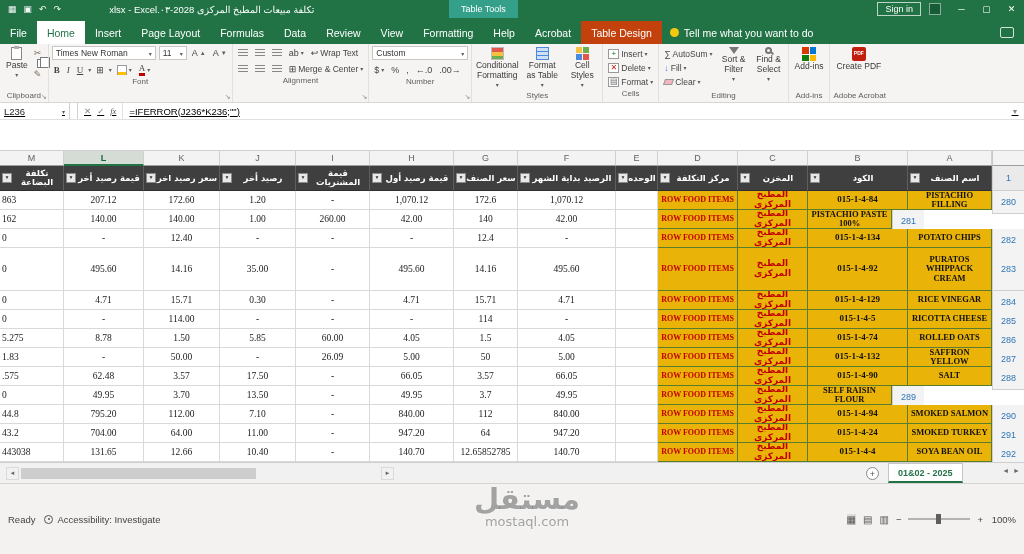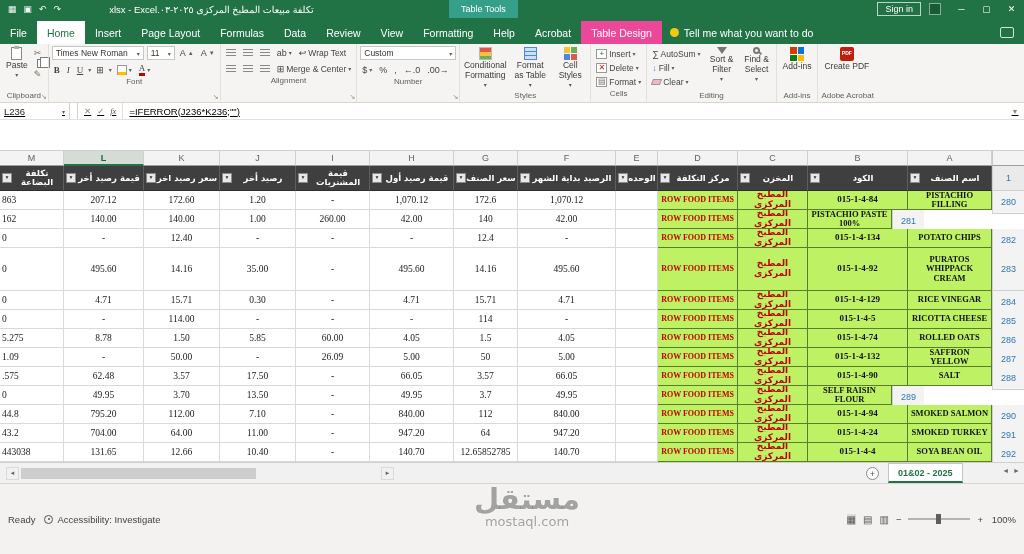--- a/index.html
+++ b/index.html
@@ -19,21 +19,21 @@
   .signin { border:1px solid rgba(255,255,255,.7); padding:0 7px; height:14px; line-height:13px;
             font-size:9px; margin-right:8px; }
   .winbtn { width:25px; height:18px; display:flex; align-items:center; justify-content:center; font-size:9px; }
   .tb-grid-icon { width:12px; height:12px; background:#185c37; border:1px solid rgba(255,255,255,.5); margin-right:8px; }
 
   
   .tabrow { height:26px; background:#217346; display:flex; align-items:flex-end; color:#fff; flex:0 0 auto; }
   .tabs { display:flex; align-items:flex-end; }
   .tab { padding:0 10px; height:23px; display:flex; align-items:center; font-size:10.5px; white-space:nowrap; }
   .tab.active { background:#fff; color:#217346; }
-  .tab.contextual { background:#ec4899; }
+  .tab.contextual { background:#c2410c; }
   .tellme { display:flex; align-items:center; gap:5px; margin-left:8px; height:23px; font-size:10.5px; }
   .bulb { width:9px; height:9px; border-radius:50%; background:#f2c811; display:inline-block; }
   .comment-box { margin-left:auto; margin-right:10px; width:14px; height:11px; border:1px solid rgba(255,255,255,.8); border-radius:2px; margin-bottom:6px; }
 
   
   .ribbon { height:59px; background:#f5f4f2; border-bottom:1px solid #d8d6d3; display:flex; flex:0 0 auto; }
   .group { display:flex; flex-direction:column; padding:2px 3px 0; position:relative; }
   .group + .group { border-left:1px solid #e2e0dd; }
   .gc { flex:1; display:flex; align-items:flex-start; gap:3px; }
   .group-label { height:12px; font-size:8px; color:#605e5c; text-align:center; line-height:12px; white-space:nowrap; }
@@ -107,21 +107,21 @@
   .rn { background:#f3f3f3; border-left:1px solid #cfcfcf; border-bottom:1px solid #cfcfcf;
         color:#2e75b6; font-size:9px; display:flex; align-items:center; justify-content:center; }
   .rn.hdr { height:25px; background:#eaeaea; }
   .drow { height:19px; }
   .drow.tall { height:43px; }
   .cell { border-right:1px solid #d9d9d9; border-bottom:1px solid #d9d9d9;
           font-family:"Liberation Serif",serif; font-size:9.5px; color:#1a1a1a;
           display:flex; align-items:center; justify-content:center; overflow:hidden; padding:0 2px;
           text-align:center; line-height:1.1; }
   .cell.col0 { justify-content:flex-start; }
-  .cell.green { background:#bef264; border-right-color:#587d2f; border-bottom-color:#587d2f; }
+  .cell.green { background:#eab308; border-right-color:#587d2f; border-bottom-color:#587d2f; }
   .cell.col9 { color:#c00000; font-weight:bold; font-size:8px; font-family:"Liberation Serif",serif; }
   .cell.col10 { color:#c00000; font-weight:bold; font-size:9px; font-family:"DejaVu Sans",sans-serif; }
   .cell.col11 { font-weight:bold; font-size:9px; color:#111; }
   .cell.col12 { font-weight:bold; font-size:8.5px; color:#111; }
 
   
   .tabsrow { height:21px; background:#f1f1f1; border-top:1px solid #cfcfcf; position:relative; flex:0 0 auto; }
   .hscroll { position:absolute; left:6px; top:3px; width:388px; height:14px; display:flex; align-items:center; }
   .sarrow { width:13px; height:13px; display:flex; align-items:center; justify-content:center; font-size:6px; color:#666; background:#f1f1f1; border:1px solid #dadada; }
   .sthumb { width:235px; height:11px; background:#cdcdcd; margin:0 2px; }
@@ -159,21 +159,21 @@
 
 <div class="app">
 
   <div class="titlebar">
     <div class="qat">
       <span>▦</span>
       <span>▣</span>
       <span>↶</span>
       <span>↷</span>
     </div>
-    <div class="tb-title" dir="auto">تكلفة مبيعات المطبخ المركزى ٢٠٢٥-٠٣.xlsx - Excel</div>
+    <div class="tb-title" dir="auto">تكلفة مبيعات المطبخ المركزى 2028-٠٣.xlsx - Excel</div>
     <div class="tt-header">Table Tools</div>
     <div class="tb-right">
       <div class="signin">Sign in</div>
       <div class="tb-grid-icon"></div>
       <div class="winbtn">─</div>
       <div class="winbtn">▢</div>
       <div class="winbtn close">✕</div>
     </div>
   </div>
 
@@ -214,21 +214,21 @@
           <span>✎</span>
         </div>
       </div>
       <div class="group-label">Clipboard</div>
       <span class="launcher">↘</span>
     </div>
 
     <div class="group">
       <div class="colstack">
         <div class="gc">
-          <div class="combo" style="width:92px;">
+          <div class="combo" style="width:104px;">
             <span>Times New Roman</span>
               <span class="dd" style="margin-left:auto;">▾</span>
           </div>
           <div class="combo" style="width:28px;">
             <span>11</span>
               <span class="dd" style="margin-left:auto;">▾</span>
           </div>
           <span class="sb">A<span class="dd">▲</span></span>
           <span class="sb">A<span class="dd">▼</span></span>
         </div>
@@ -610,21 +610,21 @@
           <div class="cell c6 col6">1.5</div>
           <div class="cell c7 col7">4.05</div>
           <div class="cell c8 col8"></div>
           <div class="cell c9 col9 green">ROW FOOD ITEMS</div>
           <div class="cell c10 col10 green" dir="rtl">المطبخ المركزى</div>
           <div class="cell c11 col11 green">015-1-4-74</div>
           <div class="cell c12 col12 green">ROLLED OATS</div>
           <div class="rn rncell" style="height: 23px;">286</div>
         </div>
         <div class="drow">
-          <div class="cell c0 col0">1.09</div>
+          <div class="cell c0 col0">1.83</div>
           <div class="cell c1 col1">-</div>
           <div class="cell c2 col2">50.00</div>
           <div class="cell c3 col3">-</div>
           <div class="cell c4 col4">26.09</div>
           <div class="cell c5 col5">5.00</div>
           <div class="cell c6 col6">50</div>
           <div class="cell c7 col7">5.00</div>
           <div class="cell c8 col8"></div>
           <div class="cell c9 col9 green">ROW FOOD ITEMS</div>
           <div class="cell c10 col10 green" dir="rtl">المطبخ المركزى</div>

